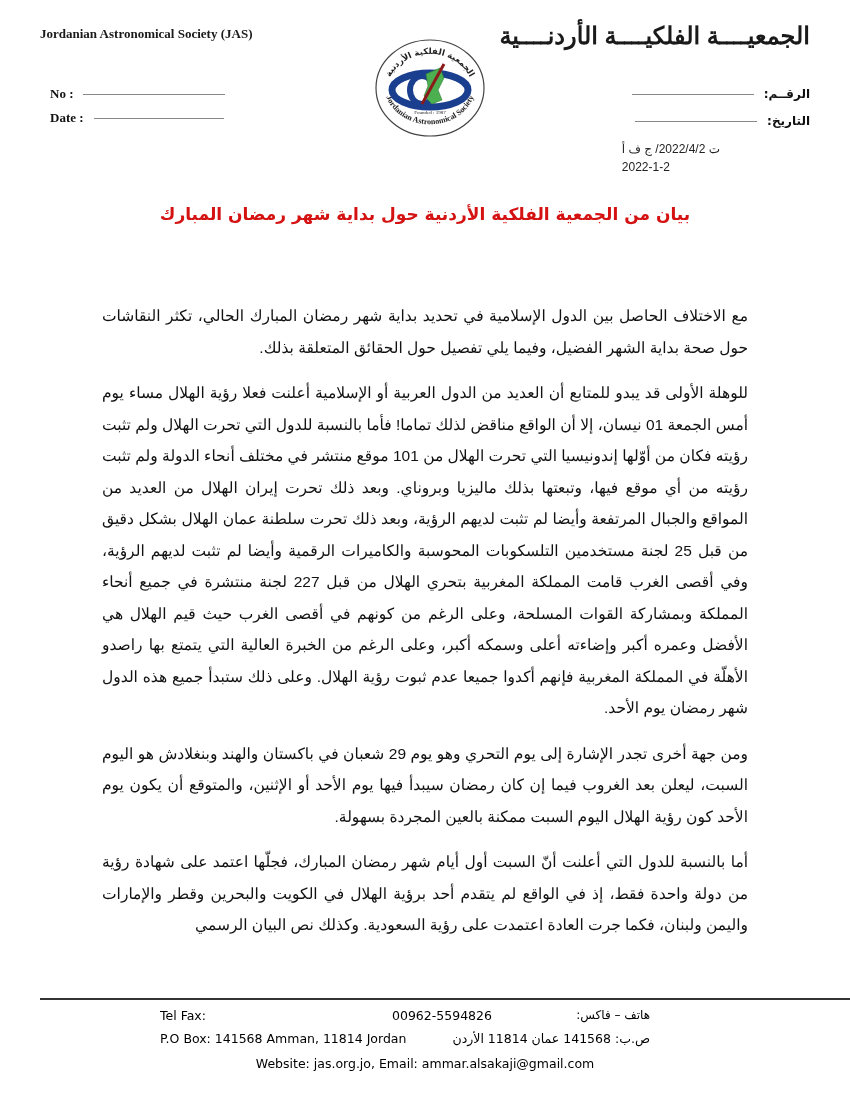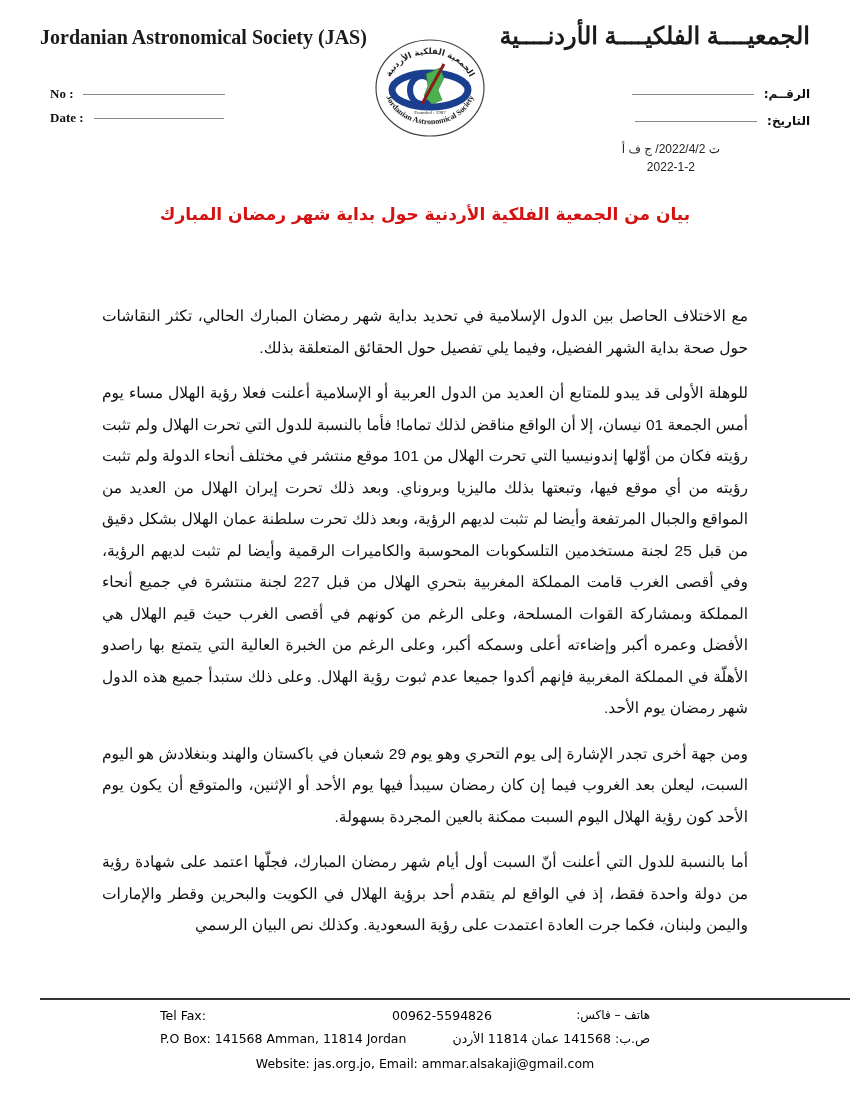--- a/index.html
+++ b/index.html
@@ -15,21 +15,21 @@
       color: #111111;
       font-family: "Liberation Sans", sans-serif;
     }
     .abs { position: absolute; }
 
     
     .org-en {
       left: 40px; top: 26px;
       font-family: "Liberation Serif", serif;
       font-weight: bold;
-      font-size: 20px;
+      font-size: 13px;
       color: #1a1a1a;
       white-space: nowrap;
     }
     .org-ar {
       right: 40px; top: 22px;
       font-family: Liberation Sans, sans-serif;
       font-weight: bold;
       font-size: 24px;
       direction: rtl;
       color: #1a1a1a;
@@ -67,21 +67,21 @@
 
     .logo {
       left: 374px; top: 38px;
       width: 112px; height: 100px;
     }
 
     .ref {
       right: 130px; top: 140px;
       font-family: "Liberation Sans", sans-serif;
       font-size: 12px;
-      text-align: center;
+      text-align: left;
       line-height: 18px;
       color: #222;
     }
     .ref .line1 { direction: rtl; unicode-bidi: plaintext; }
 
     .title {
       left: 100px; right: 100px; top: 204px;
       text-align: center;
       direction: rtl;
       font-family: "DejaVu Sans", sans-serif;

